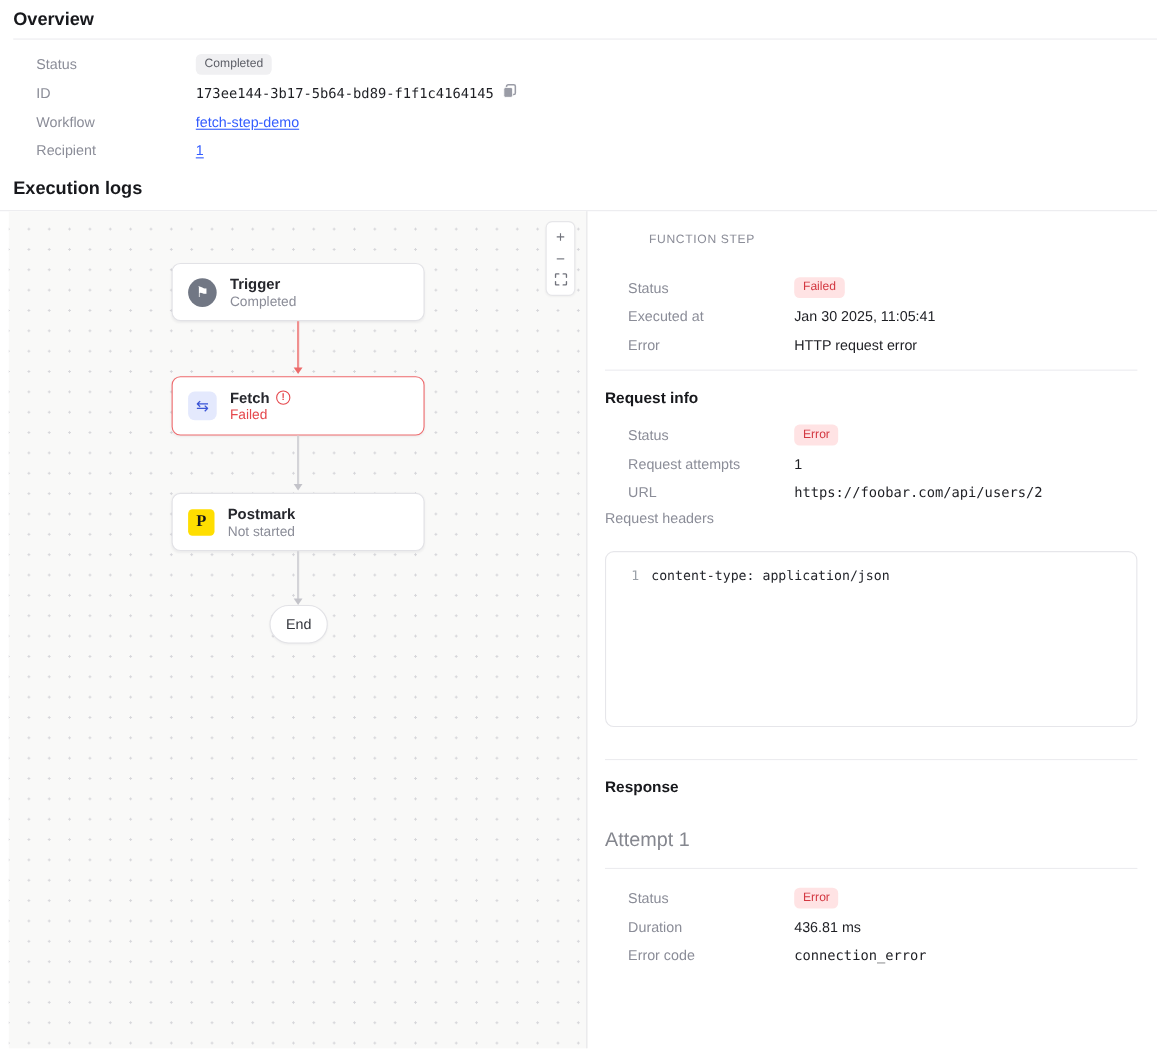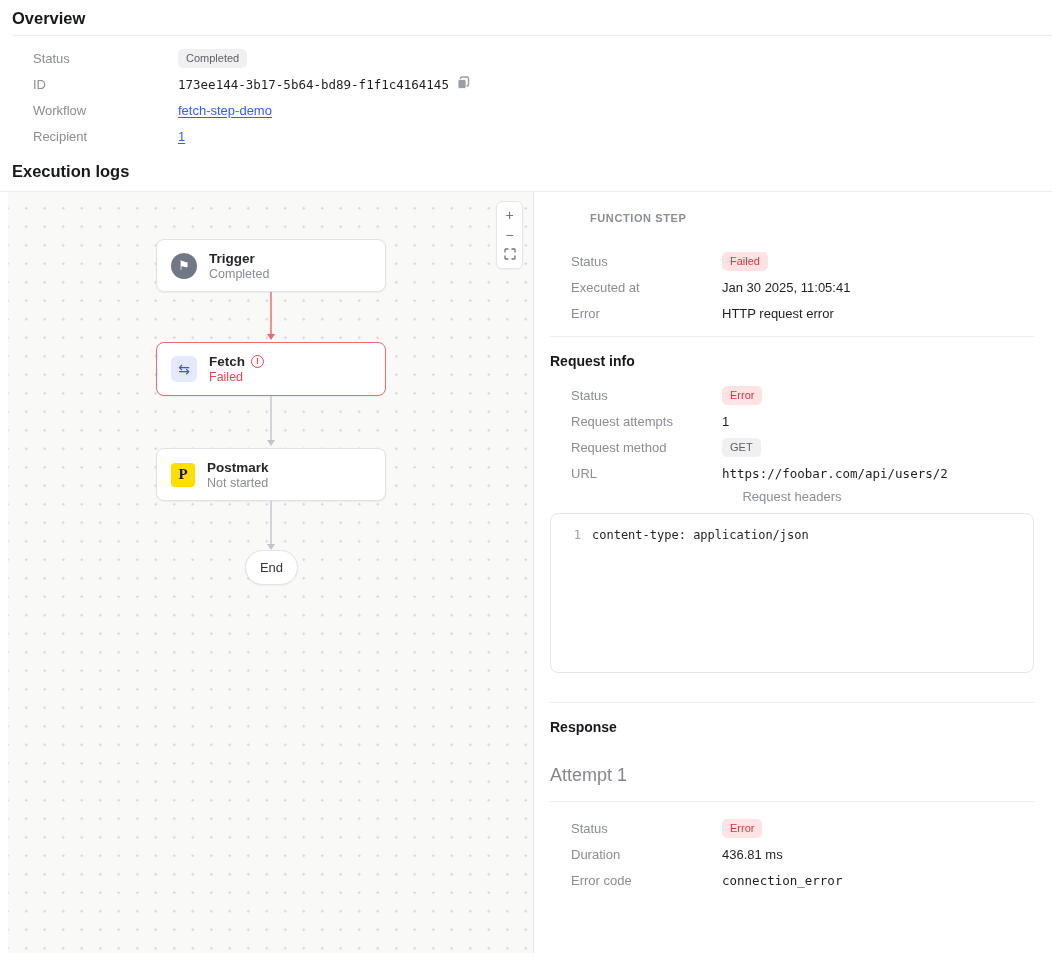--- a/index.html
+++ b/index.html
@@ -72,29 +72,29 @@
 
   .zoom-ctrl { position:absolute; top:9px; right:10px; width:27px;
     background:#fff; border:1px solid #e6e6e9; border-radius:6px;
     display:flex; flex-direction:column; align-items:center; padding:3px 0;
     box-shadow:0 1px 2px rgba(20,20,30,.04); }
   .zoom-btn { width:27px; height:20px; display:flex; align-items:center; justify-content:center;
     color:#71737c; font-size:14px; cursor:pointer; }
 
   
   .detail { flex:1; padding:20px 18px 0 16px; overflow:hidden; }
-  .kicker { font-size:11px; font-weight:700; letter-spacing:.6px; color:#8b8d98;padding-left:40px; }
+  .kicker { font-size:11px; font-weight:400; letter-spacing:.6px; color:#8b8d98;padding-left:40px; }
   .detail-title { font-size:17px; font-weight:700; color:#17181c; margin-top:11px; }
   .detail .kv-label { width:151px; }
   .detail .kv-rows { padding-top:0; }
   .rows-1 { margin-top:27px; }
   .sub-divider { border-bottom:1px solid #ececef; margin-top:13px; }
   .section-h { font-size:14px; font-weight:700; color:#17181c; margin-top:16px; }
   .rows-2 { margin-top:16px; }
-  .lone-label { color:#8b8d98; font-size:13px; margin-bottom:9px;text-align:center; }
+  .lone-label { color:#8b8d98; font-size:13px; margin-bottom:23px; }
 
   .code-block { border:1px solid #e6e6ea; border-radius:8px; height:160px;
     background:#fff; padding:14px 12px; }
   .code-line { display:flex; font-family:"DejaVu Sans Mono","Liberation Mono",monospace; font-size:12px; }
   .code-gutter { width:18px; text-align:right; color:#9aa0a8; flex:none; }
   .code-text { margin-left:11px; color:#24262c; }
 
   .resp-divider { border-bottom:1px solid #ececef; margin-top:29px; }
   .attempt-label { color:#85878f; font-size:18px; margin-top:30px; }
   .attempt-divider { border-bottom:1px solid #ececef; margin-top:15px; }
@@ -250,26 +250,20 @@
           <div class="kv-label">Status</div>
           <div class="kv-value">
               <span class="badge badge-red">Error</span>
             </div>
         </div>
         <div class="kv-row">
           <div class="kv-label">Request attempts</div>
           <div class="kv-value">1</div>
         </div>
         <div class="kv-row">
-          <div class="kv-label">Request method</div>
-          <div class="kv-value">
-              <span class="badge badge-gray">GET</span>
-            </div>
-        </div>
-        <div class="kv-row">
           <div class="kv-label">URL</div>
           <div class="kv-value mono">https://foobar.com/api/users/2</div>
         </div>
       </div>
 
       <div class="lone-label">Request headers</div>
 
       <div class="code-block">
         <div class="code-line">
           <span class="code-gutter">1</span>

